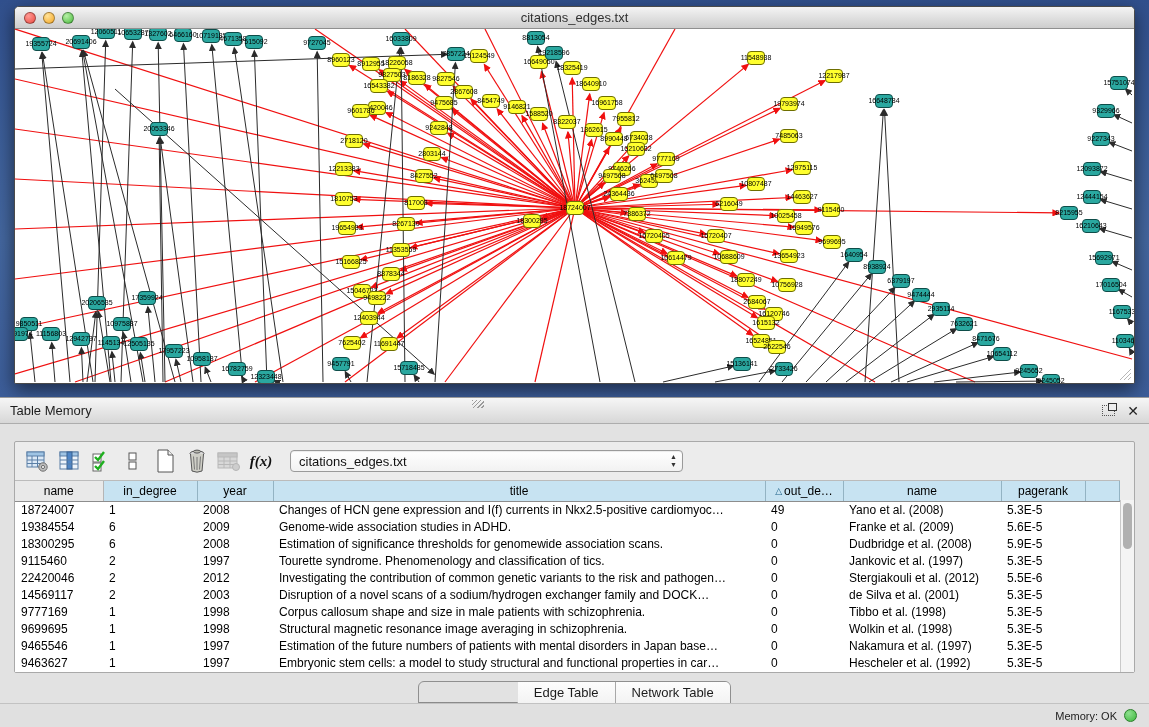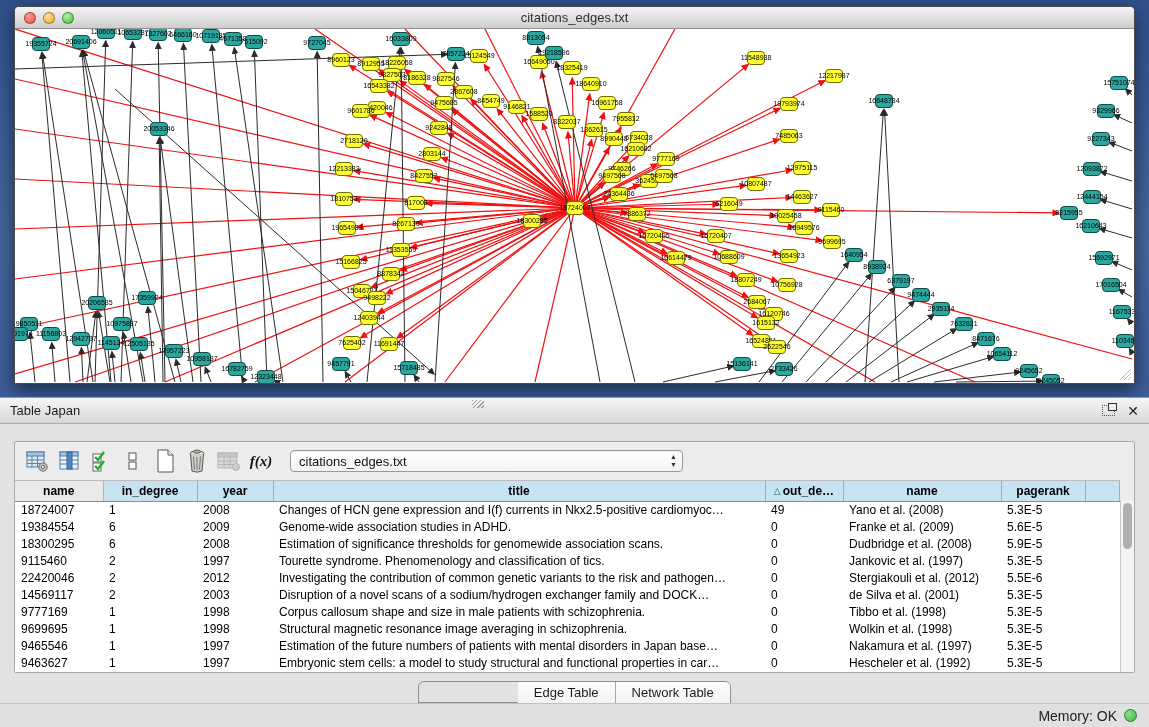--- a/index.html
+++ b/index.html
@@ -46,38 +46,38 @@
   .toolbar{height:38px;display:flex;align-items:center;padding-left:9px;gap:6px;}
   .tb-ico{width:26px;height:26px;display:flex;align-items:center;justify-content:center;}
   .fx{font-family:"Liberation Serif","DejaVu Serif",serif;font-style:italic;font-weight:bold;font-size:15px;color:#111;}
   .combo{margin-left:10px;width:393px;height:22px;border:1px solid #9a9a9a;border-radius:4px;
     background:linear-gradient(180deg,#ffffff,#f2f2f2);display:flex;align-items:center;position:relative;
     font-size:13px;color:#111;padding-left:8px;box-shadow:inset 0 1px 1px rgba(0,0,0,.08);}
   .combo .arrows{position:absolute;right:5px;top:2px;font-size:7px;line-height:8px;color:#333;text-align:center;}
 
   table.grid{border-collapse:collapse;table-layout:fixed;width:1105px;font-size:12px;color:#000;background:#fff;}
   .grid-wrap{position:absolute;left:0;top:38px;right:14px;bottom:0;overflow:hidden;background:#fff;border-top:1px solid #bbb;}
-  th{height:20px;font-weight:bold;text-align:center;background:var(--accent-blue);
+  th{height:20px;font-weight:normal;text-align:center;background:var(--accent-blue);
      border-right:1px solid #93b3c3;border-bottom:1px solid #8d8d8d;overflow:hidden;white-space:nowrap;}
   th.key{background:#e9e9e9;border-right:1px solid #b5b5b5;}
   td{height:17px;padding:0 6px;overflow:hidden;white-space:nowrap;text-overflow:"";}
   .tri{display:inline-block;transform:translateY(-1px);font-size:9px;color:#1b5f86;margin-right:2px;}
   .vscroll{position:absolute;right:0;top:58px;bottom:0;width:14px;background:#f4f4f4;border-left:1px solid #c9c9c9;}
   .vthumb{position:absolute;left:2px;top:3px;width:9px;height:46px;border-radius:5px;background:#b0b0b0;}
 
   .tabs{position:absolute;left:0;top:284px;width:100%;display:flex;justify-content:center;}
   .seg{display:flex;border:1px solid #8f8f8f;border-radius:6px;overflow:hidden;box-shadow:0 1px 0 rgba(255,255,255,.7);}
   .seg .tab{font-size:13px;padding:3px 16px;background:linear-gradient(180deg,#fdfdfd,#e9e9e9);
     color:#1c1c1c;border-right:1px solid #a8a8a8;}
   .seg .tab:last-child{border-right:none;}
   .seg .tab.active{background:linear-gradient(180deg,#8b8b8b,#767676);color:#f2f2f2;text-shadow:0 1px 1px rgba(0,0,0,.3);margin-top:20px;}
 
   .statusbar{position:absolute;left:0;bottom:0;width:100%;height:24px;border-top:1px solid #c2c2c2;
     display:flex;align-items:center;justify-content:flex-end;padding-right:12px;gap:7px;background:#e0e0e0;}
-  .statusbar .mem{font-size:14px;color:#222;}
+  .statusbar .mem{font-size:11px;color:#222;}
   .mem-dot{width:13px;height:13px;border-radius:50%;background:radial-gradient(circle at 35% 30%,#8fe08f,var(--status-green));
     border:1px solid #2a7f2a;}
 </style>
 </head>
 <body>
 
 <div class="desktop">
   <div class="net-window">
     <div class="titlebar">
       <div class="lights">
@@ -778,21 +778,21 @@
       <svg class="grip" viewBox="0 0 13 13">
         <path d="M12,1 L1,12 M12,5 L5,12 M12,9 L9,12" stroke="#999" stroke-width="1" fill="none"></path>
       </svg>
     </div>
   </div>
 </div>
 
 <div class="table-panel">
   <div class="panel-header">
     <div class="splitter-grip"></div>
-    <span class="ph-title">Table Japan</span>
+    <span class="ph-title">Table Memory</span>
     <div class="ph-icons">
       <span class="float-ico"></span>
       <span class="close-ico">✕</span>
     </div>
   </div>
 
   <div class="panel-box">
     <div class="toolbar">
       <span class="tb-ico">
         <svg width="24" height="24" viewBox="0 0 24 24">

